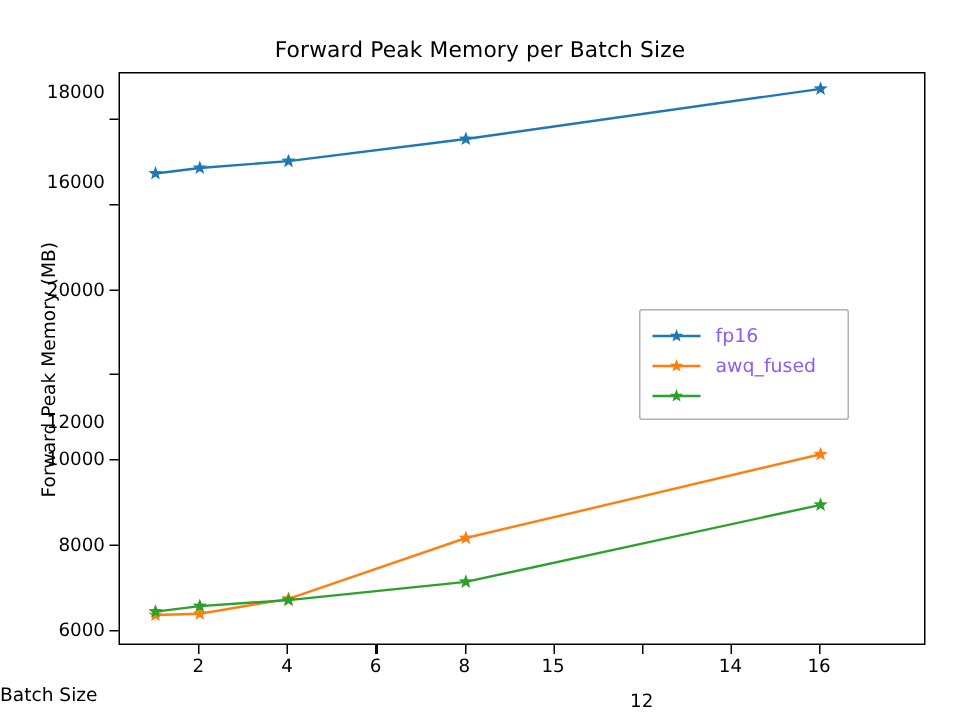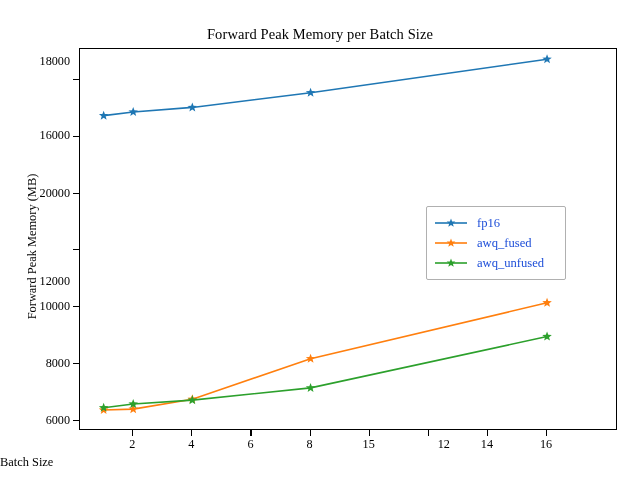--- a/index.html
+++ b/index.html
@@ -12,21 +12,20 @@
     height: 480px;
     overflow: hidden;
     font-family: "DejaVu Sans", sans-serif;
     color: #000000;
   }
   #figure {
     position: relative;
     width: 640px;
     height: 480px;
     background: #ffffff;
-    font-family: Liberation Serif, serif;
   }
   #chart-title {
     position: absolute;
     left: 0;
     top: 26px;
     width: 640px;
     text-align: center;
     font-size: 14.5px;
     color: #000;
     letter-spacing: 0.1px;
@@ -122,56 +121,56 @@
     height: 20px;
   }
   .legend-swatch {
     width: 34px;
     height: 14px;
     flex: 0 0 34px;
     margin-right: 9px;
   }
   .legend-label {
     font-size: 12.6px;
-    color: #1d4ed8;
+    color: #8b5cf6;
     white-space: nowrap;
   }
 </style>
 </head>
 <body>
 
 <div id="figure">
 
   <div id="chart-title">Forward Peak Memory per Batch Size</div>
 
   <div id="ytick-labels">
       <div class="ytick-label" style="top: 419.507px; width: 70px; margin-left: 48px;">6000</div>
       <div class="ytick-label" style="top: 362.788px; width: 70px;">8000</div>
       <div class="ytick-label" style="top: 306.07px; width: 70px;">10000</div>
       <div class="ytick-label" style="top: 249.351px; width: 70px; margin-top: 32px;">12000</div>
       <div class="ytick-label" style="top: 192.633px; width: 70px;">20000</div>
-      <div class="ytick-label" style="top: 135px; width: 70px;">16000</div>
+      <div class="ytick-label" style="top: 121px; width: 70px;">16000</div>
       <div class="ytick-label" style="top: 61px; width: 70px; padding-left: 40px;">18000</div>
     </div>
   <div id="ytick-marks">
       <div class="ytick-mark" style="top: 419.507px;"></div>
       <div class="ytick-mark" style="top: 362.788px;"></div>
       <div class="ytick-mark" style="top: 306.07px;"></div>
       <div class="ytick-mark" style="top: 249.351px;"></div>
       <div class="ytick-mark" style="top: 192.633px;"></div>
       <div class="ytick-mark" style="top: 135.914px;"></div>
       <div class="ytick-mark" style="top: 79.1952px;"></div>
     </div>
   <div id="xtick-labels">
       <div class="xtick-label" style="left: 132.209px; top: 437px;">2</div>
       <div class="xtick-label" style="left: 191.33px; top: 437px;">4</div>
       <div class="xtick-label" style="left: 250.451px; top: 437px;">6</div>
       <div class="xtick-label" style="left: 309.571px; top: 437px;">8</div>
       <div class="xtick-label" style="left: 368.692px; top: 437px;">15</div>
-      <div class="xtick-label" style="left: 427.813px; top: 437px; margin-left: 16px;">12</div>
+      <div class="xtick-label" style="left: 427.813px; top: 460px;">12</div>
       <div class="xtick-label" style="left: 486.934px; top: 437px; text-align: center;">14</div>
       <div class="xtick-label" style="left: 546.055px; top: 437px;">16</div>
     </div>
   <div id="xtick-marks">
       <div class="xtick-mark" style="left: 132.209px;"></div>
       <div class="xtick-mark" style="left: 191.33px;"></div>
       <div class="xtick-mark" style="left: 250.451px;"></div>
       <div class="xtick-mark" style="left: 309.571px;"></div>
       <div class="xtick-mark" style="left: 368.692px;"></div>
       <div class="xtick-mark" style="left: 427.813px;"></div>
@@ -224,17 +223,16 @@
             <line x1="1" y1="7" x2="33" y2="7" stroke="#ff7f0e" stroke-width="1.6"></line>
             <path d="M17.00,2.40L18.14,5.44L21.37,5.58L18.84,7.60L19.70,10.72L17.00,8.93L14.30,10.72L15.16,7.60L12.63,5.58L15.86,5.44Z" fill="#ff7f0e"></path>
           </svg></span>
         <span class="legend-label">awq_fused</span>
       </div>
       <div class="legend-row">
         <span class="legend-swatch"><svg width="34" height="14" viewBox="0 0 34 14">
             <line x1="1" y1="7" x2="33" y2="7" stroke="#2ca02c" stroke-width="1.6"></line>
             <path d="M17.00,2.40L18.14,5.44L21.37,5.58L18.84,7.60L19.70,10.72L17.00,8.93L14.30,10.72L15.16,7.60L12.63,5.58L15.86,5.44Z" fill="#2ca02c"></path>
           </svg></span>
-        <span class="legend-label">awq_unfused</span>
       </div>
     </div>
 
 </div>
 
 </body></html>

